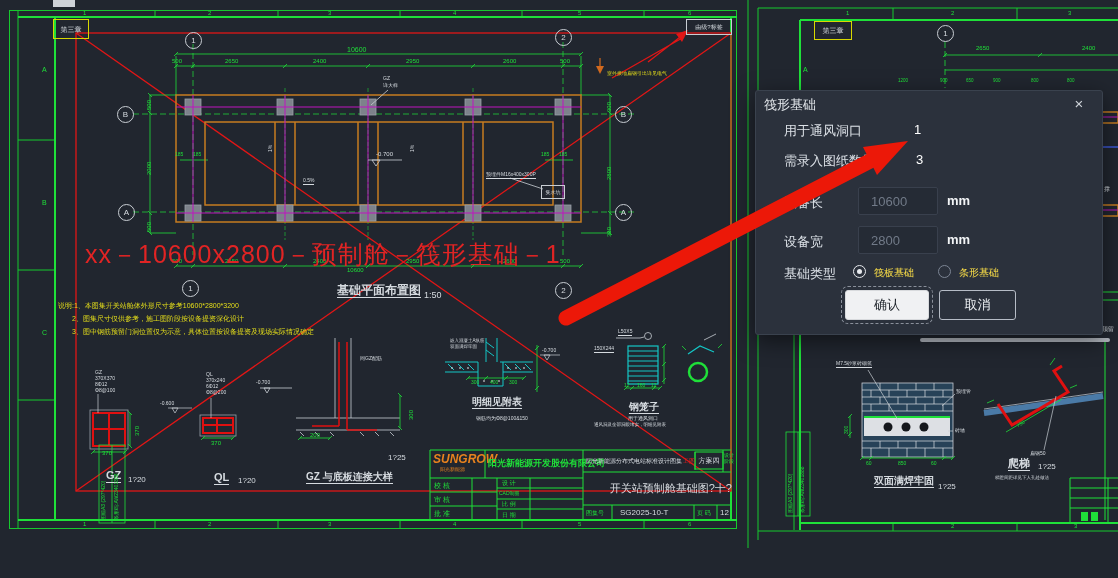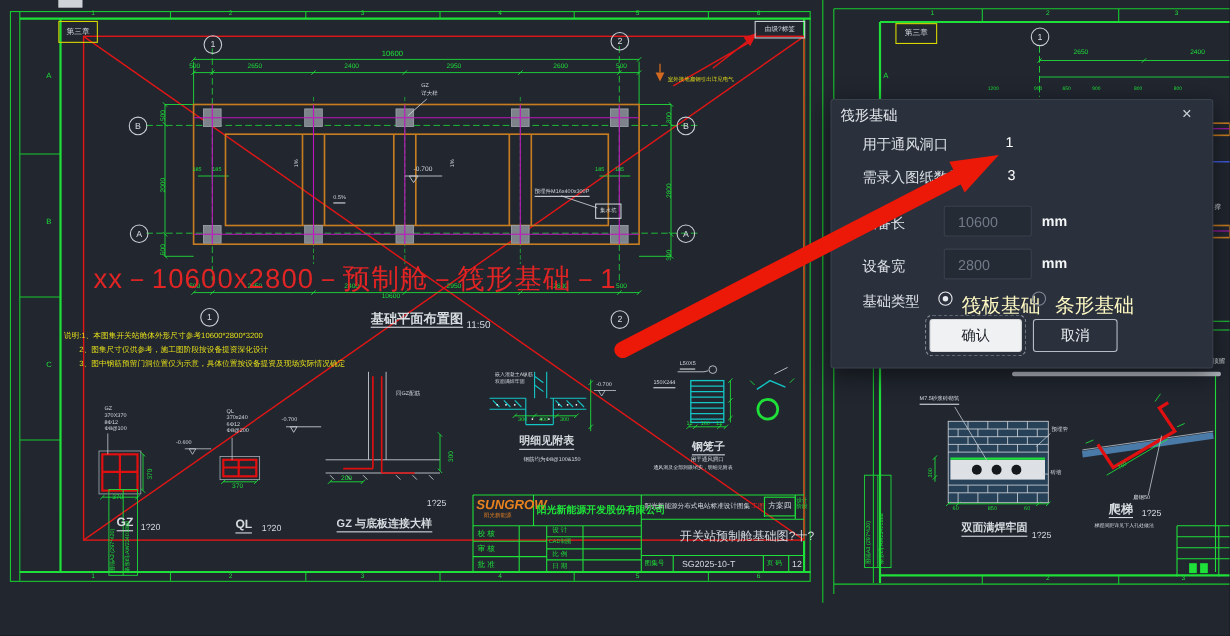--- a/index.html
+++ b/index.html
@@ -26,21 +26,21 @@
   #dlg .val{position:absolute;font-size:13px;color:#ffffff;}
   #dlg .unit{position:absolute;font-size:13px;color:#f2f4f6;font-weight:bold;}
   #dlg input{position:absolute;width:80px;height:28px;box-sizing:border-box;background:#252b35;
        border:1px solid #39404d;border-radius:2px;color:#717a88;font-size:13px;padding-left:12px;
        font-family:"Liberation Sans",sans-serif;}
   .radio{position:absolute;width:13px;height:13px;border-radius:50%;box-sizing:border-box;}
   .radio.sel{border:1.5px solid #e8eaee;}
   .radio.sel::after{content:"";position:absolute;left:2.5px;top:2.5px;width:5px;height:5px;
        border-radius:50%;background:#e8eaee;}
   .radio.un{border:1.5px solid #7c8594;}
-  .ropt{position:absolute;font-size:18px;color:#fef9c3;}
+  .ropt{position:absolute;font-size:10px;color:#fde047;}
   #btn-ok{position:absolute;left:845px;top:290px;width:84px;height:30px;background:#f0f1f3;color:#1c2128;
        border:1px solid #d8dadd;border-radius:3px;font-size:13px;outline:1px dashed #8a909b;outline-offset:3px;
        font-family:"Liberation Sans",sans-serif;}
   #btn-cancel{position:absolute;left:939px;top:290px;width:77px;height:30px;background:transparent;color:#eef1f4;
        border:1px solid #b6bcc6;border-radius:3px;font-size:13px;font-family:"Liberation Sans",sans-serif;}
   #dlg-close{position:absolute;left:1070px;top:94px;width:18px;height:18px;color:#cfd4da;font-size:15px;
        display:flex;align-items:center;justify-content:center;cursor:pointer;}
   #scrollbar{position:absolute;left:920px;top:338px;width:190px;height:4px;background:#b3b8c0;border-radius:2px;}
 </style>
 </head>
@@ -363,21 +363,21 @@
     <span class="t w s6" style="left:376px;top:151px">-0.700</span>
     <span class="t w s5" style="left:383px;top:76px">GZ</span>
     <span class="t w s5" style="left:383px;top:83px">详大样</span>
     <span class="t y s5" style="left:607px;top:71px">室外接地扁钢引出详见电气</span>
     <span class="t w s5 ul" style="left:486px;top:172px">预埋件M16x400x300P</span>
     <div class="box" style="left:541px;top:185px;width:22px;height:12px;border:1px solid #c9ced4">
       <span class="t w s5" style="position:static">集水坑</span>
     </div>
 
     <span class="t w s12 cap" style="left:337px;top:284px">基础平面布置图</span>
-    <span class="t w s9" style="left:424px;top:291px">11:50</span>
+    <span class="t w s9" style="left:424px;top:291px">1:50</span>
 
     <span class="t redbig" style="left:85px;top:242px">xx－10600x2800－预制舱－筏形基础－1</span>
 
     <span class="t y s7" style="left:58px;top:302px">说明:1、本图集开关站舱体外形尺寸参考10600*2800*3200</span>
     <span class="t y s7" style="left:72px;top:315px">2、图集尺寸仅供参考，施工图阶段按设备提资深化设计</span>
     <span class="t y s7" style="left:72px;top:328px">3、图中钢筋预留门洞位置仅为示意，具体位置按设备提资及现场实际情况确定</span>
 
     <span class="t w s5" style="left:95px;top:370px">GZ</span>
     <span class="t w s5" style="left:95px;top:376px">370X370</span>
     <span class="t w s5" style="left:95px;top:382px">8Φ12</span>
@@ -429,21 +429,21 @@
       <span class="t w s7" style="position:static">方案四</span>
     </div>
     <span class="t g s5" style="left:724px;top:452px;width:11px;white-space:normal;line-height:1.2">设计阶段</span>
     <span class="t g s7" style="left:434px;top:482px">校 核</span>
     <span class="t g s7" style="left:434px;top:496px">审 核</span>
     <span class="t g s7" style="left:434px;top:510px">批 准</span>
     <span class="t g s6" style="left:502px;top:480px">设 计</span>
     <span class="t g s5" style="left:499px;top:491px">CAD制图</span>
     <span class="t g s6" style="left:502px;top:501px">比 例</span>
     <span class="t g s6" style="left:502px;top:512px">日 期</span>
-    <span class="t w s11" style="left:618px;top:483px;width:146px;text-align:left">开关站预制舱基础图?十?</span>
+    <span class="t w s11" style="left:586px;top:483px;width:146px;text-align:right">开关站预制舱基础图?十?</span>
     <span class="t g s6" style="left:586px;top:510px">图集号</span>
     <span class="t w s8" style="left:620px;top:509px">SG2025-10-T</span>
     <span class="t g s6" style="left:697px;top:510px">页 码</span>
     <span class="t w s8" style="left:720px;top:509px">12</span>
 
     <span class="t g s5 rot" style="left:101px;top:520px">图幅A3 (297*420)</span>
     <span class="t g s5 rot" style="left:114px;top:520px">条形码:AW23401888</span>
   </div>
 
   <div>

